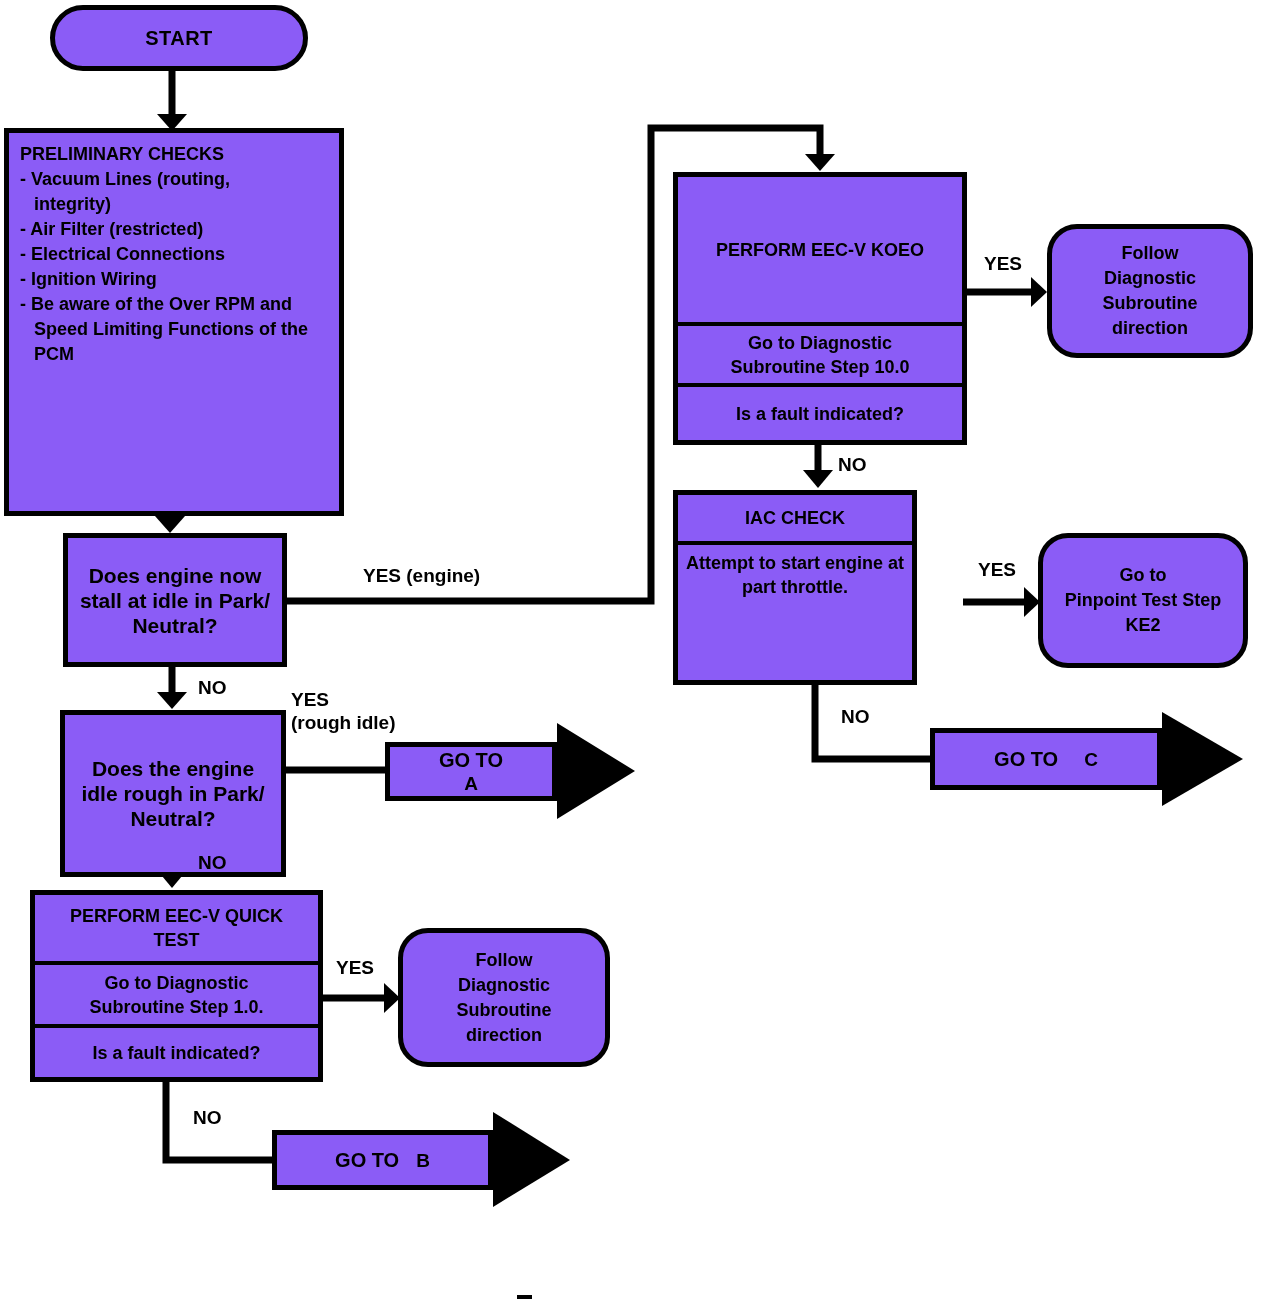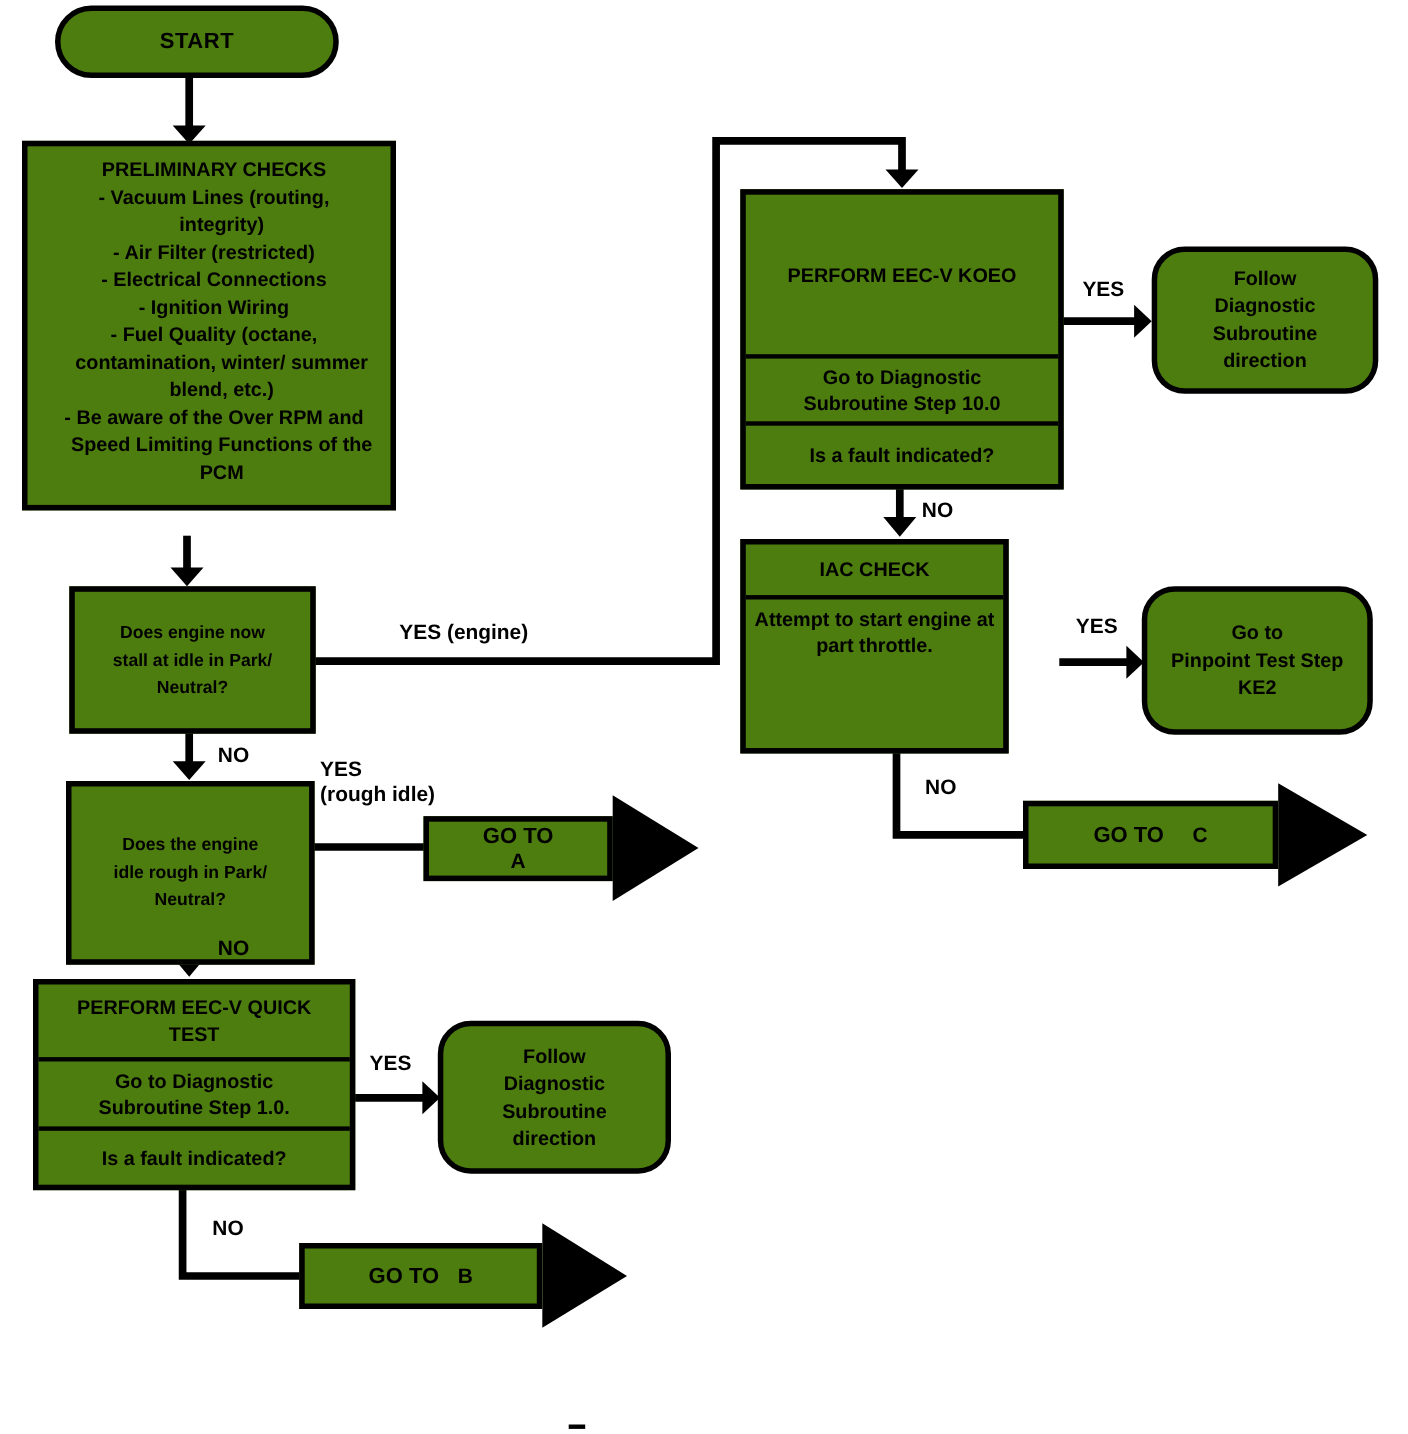--- a/index.html
+++ b/index.html
@@ -2,28 +2,28 @@
 <html><head>
 <meta charset="utf-8">
 <style>
   html,body{margin:0;padding:0;background:#ffffff;}
   .canvas{
     position:relative;width:1280px;height:1304px;background:#ffffff;
     font-family:"Liberation Sans",sans-serif;font-weight:bold;color:#000;
     overflow:hidden;
   }
   svg.wires{position:absolute;left:0;top:0;width:1280px;height:1304px;z-index:1;}
-  .node{position:absolute;box-sizing:border-box;background:#4d7c0f;border:5px solid #000;z-index:2;}
+  .node{position:absolute;box-sizing:border-box;background:#8b5cf6;border:5px solid #000;z-index:2;}
   .fc{display:flex;align-items:center;justify-content:center;text-align:center;}
   .pre{white-space:pre-line;}
   .oval{border-radius:34px;font-size:20px;letter-spacing:0.5px;}
   .prelim{font-size:18px;line-height:25px;padding:9px 2px 0 11px;}
   .prelim .ptitle{margin:0;}
   .prelim .item{padding-left:14px;text-indent:-14px;white-space:pre-line;}
-  .decision{font-size:16px;line-height:25px;}
+  .decision{font-size:21px;line-height:25px;}
   .stack{display:flex;flex-direction:column;padding:0;}
   .sec{display:flex;align-items:center;justify-content:center;text-align:center;
        border-top:4px solid #000;font-size:18px;line-height:24px;box-sizing:border-box;}
   .sec.first{border-top:0;}
   .qt-s1{height:66px;} .qt-s2{height:63px;} .qt-s3{flex:1;}
   .koeo-s1{height:145px;} .koeo-s2{height:61px;} .koeo-s3{flex:1;}
   .iac-s1{height:46px;} .iac-s2{height:64px;} .iac-s3{flex:1;}
   .koeo-title-wrap{text-align:center;}
   .koeo-rest{display:inline-block;text-align:left;}
   .rounded{border-radius:30px;font-size:18px;line-height:25px;}
@@ -75,30 +75,27 @@
 
     <polygon points="557,723 635,771 557,819" fill="#000"></polygon>
     <polygon points="493,1112 570,1160 493,1207" fill="#000"></polygon>
     <polygon points="1162,712 1243,759 1162,806" fill="#000"></polygon>
   </svg>
 
   <div class="node oval fc" style="left:50px;top:5px;width:258px;height:66px;">
     <span>START</span>
   </div>
 
-  <div class="node prelim" style="left:20px;top:128px;width:340px;height:336px;text-align:center;">
+  <div class="node prelim" style="left:4px;top:128px;width:340px;height:388px;">
     <div class="ptitle">PRELIMINARY CHECKS</div>
     <div class="item">- Vacuum Lines (routing,
 integrity)</div>
     <div class="item">- Air Filter (restricted)</div>
     <div class="item">- Electrical Connections</div>
     <div class="item">- Ignition Wiring</div>
-    <div class="item">- Fuel Quality (octane,
-contamination, winter/ summer
-blend, etc.)</div>
     <div class="item">- Be aware of the Over RPM and
 Speed Limiting Functions of the
 PCM</div>
   </div>
 
   <div class="node decision fc" style="left:63px;top:533px;width:224px;height:134px;">
     <span class="pre">Does engine now
 stall at idle in Park/
 Neutral?</span>
   </div>

